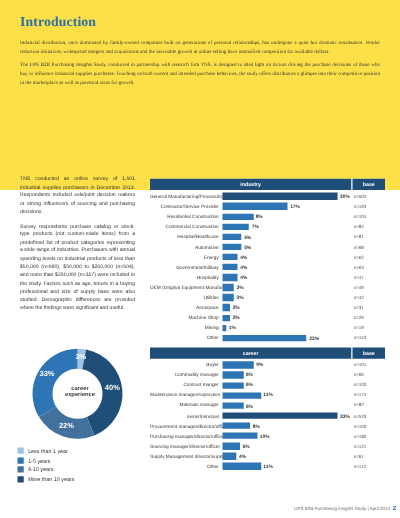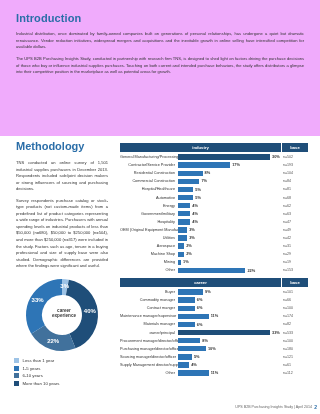--- a/index.html
+++ b/index.html
@@ -15,23 +15,24 @@
     width: 320px;
     height: 414px;
     position: relative;
   }
 
   
   .intro {
     position: absolute;
     left: 0; top: 0;
     width: 320px;
-    height: 136px;
-    background: #f0abfc;
+    height: 152px;
+    background: #fde047;
     padding: 12px 16px 0 16px;
+    font-family: Liberation Serif, serif;
   }
   .intro h2 {
     font-size: 11px;
     font-weight: bold;
     color: #2b6ea8;
     margin-bottom: 7px;
     letter-spacing: .1px;
   }
   .intro p {
     font-size: 4.1px;
@@ -190,21 +191,20 @@
 
 <div class="page">
 
   <div class="intro">
     <h2>Introduction</h2>
     <p>Industrial distribution, once dominated by family-owned companies built on generations of personal relationships, has undergone a quiet but dramatic renaissance. Vendor reduction initiatives, widespread mergers and acquisitions and the inevitable growth in online selling have intensified competition for available dollars.</p>
     <p>The UPS B2B Purchasing Insights Study, conducted in partnership with research firm TNS, is designed to shed light on factors driving the purchase decisions of those who buy or influence industrial supplies purchases.  Touching on both current and intended purchase behaviors, the study offers distributors a glimpse into their competitive position in the marketplace as well as potential areas for growth.</p>
   </div>
 
   <div class="method">
-    <h2>Methodology</h2>
     <p>TNS conducted an online survey of 1,501 industrial supplies purchasers in December 2013.  Respondents included sole/joint decision makers or strong influencers of sourcing and purchasing decisions.</p>
     <p>Survey respondents purchase catalog or stock-type products (not custom-made items) from a predefined list of product categories representing a wide range of industries. Purchasers with annual spending levels on industrial products of less than $50,000 (n=680), $50,000 to $250,000 (n=504), and more than $250,000 (n=317) were included in the study.  Factors such as age, tenure in a buying professional and size of supply base were also studied.  Demographic differences are provided where the findings were significant and useful.</p>
   </div>
 
   <div class="donut-wrap">
     <svg class="donut-svg" width="96" height="86" viewBox="0 0 96 86">
       <g id="donut-slices" transform="translate(48,43)">
           <path d="M2.204364238465236e-15,-36 A36,36 0 0 1 6.881710633249401,-35.33612965167835 L3.823172574027445,-19.631183139821307 A20,20 0 0 0 1.2246467991473533e-15,-20 Z" fill="#9dc3e6"></path>
           <path d="M6.881710633249401,-35.33612965167835 A36,36 0 0 1 13.509612175657463,33.369003264456786 L7.50534009758748,18.53833514692044 A20,20 0 0 0 3.823172574027445,-19.631183139821307 Z" fill="#1f4e79"></path>
           <path d="M13.509612175657463,33.369003264456786 A36,36 0 0 1 -30.785139468192458,18.662132459178906 L-17.10285526010692,10.367851366210504 A20,20 0 0 0 7.50534009758748,18.53833514692044 Z" fill="#41719c"></path>

